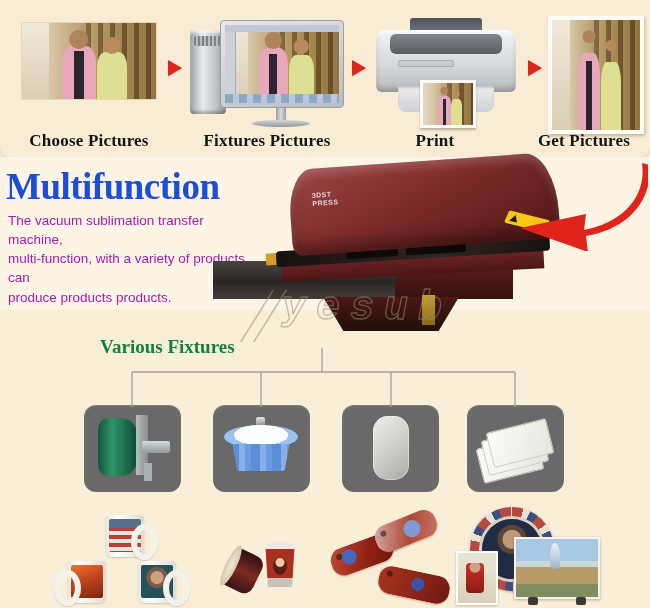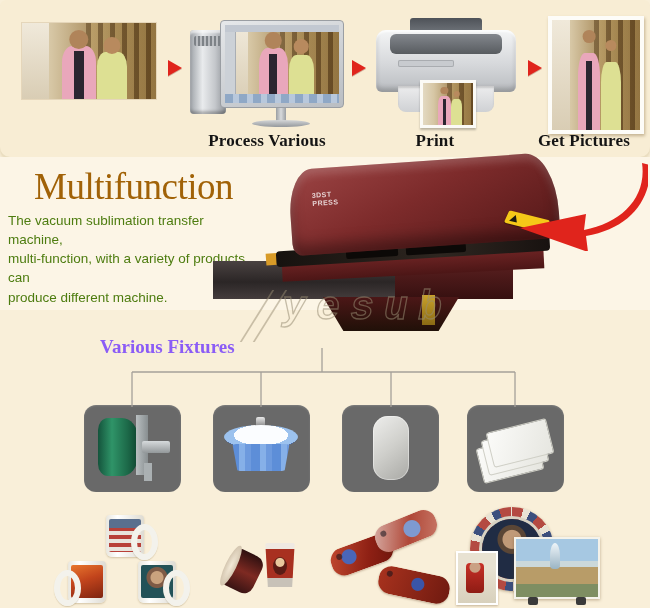--- a/index.html
+++ b/index.html
@@ -72,23 +72,23 @@
      background:#c8cbcf;box-shadow:inset 0 0 0 1px #a9acb0;}
   .pr-tray{position:absolute;left:22px;top:68px;width:96px;height:26px;border-radius:0 0 8px 8px;
      background:linear-gradient(180deg,#ededee,#cfd1d4);box-shadow:inset 0 2px 2px rgba(0,0,0,.15);}
   .pr-photo{left:44px;top:62px;width:50px;height:42px;border:3px solid #fbfaf6;
      box-shadow:0 2px 2px rgba(0,0,0,.25);}
 
   
   .sec-multi{position:absolute;left:0;top:157px;width:650px;height:153px;
              background:#fcf5e6;overflow:visible;}
   .mf-title{position:absolute;left:6px;top:8px;font-family:"Liberation Serif",serif;
-            font-weight:400;font-size:37px;color:#a16207;letter-spacing:-.5px;margin-left:28px;}
+            font-weight:700;font-size:37px;color:#1d4ed8;letter-spacing:-.5px;}
   .mf-desc{position:absolute;left:8px;top:54px;width:252px;font-size:13.5px;
-           line-height:1.42;color:#4d7c0f;}
+           line-height:1.42;color:#a21caf;}
 
   
   .machine{position:absolute;left:210px;top:0;width:355px;height:180px;z-index:1;}
   .mc-shadow{position:absolute;left:3px;top:104px;width:182px;height:38px;
      background:linear-gradient(180deg,#4a4241,#2b2626 55%,#443c3c);filter:blur(.5px);}
   .mc-basefront{position:absolute;left:185px;top:104px;width:118px;height:38px;
      background:linear-gradient(180deg,#5c2020,#361010);}
   .mc-foot{position:absolute;left:96px;top:140px;width:170px;height:34px;
      background:linear-gradient(180deg,#4c1717,#201008);
      clip-path:polygon(10% 0,90% 0,78% 100%,22% 100%);}
@@ -123,21 +123,21 @@
      text-shadow:0 1px 1px rgba(255,255,255,.25);}
   .wm-yesub{position:absolute;left:256px;top:286px;z-index:2;display:flex;align-items:flex-start;}
   .wm-yesub-text{font-family:Liberation Mono, monospace;font-style:italic;font-weight:700;
      font-size:40px;letter-spacing:10px;color:transparent;
      -webkit-text-stroke:1.3px rgba(152,140,114,.55);}
   .wm-slash{width:2px;height:52px;border-left:2px solid rgba(152,140,114,.5);
      transform:skewX(-32deg);margin-right:9px;margin-top:4px;}
 
   
   .fx-heading{position:absolute;left:100px;top:336px;z-index:3;
-     font-family:"Liberation Serif",serif;font-weight:700;font-size:19px;color:#8b5cf6;}
+     font-family:"Liberation Serif",serif;font-weight:700;font-size:19px;color:#15803d;}
   .fx-tree{position:absolute;left:0;top:345px;width:650px;height:65px;z-index:1;}
   .tile{position:absolute;top:405px;width:97px;height:87px;border-radius:12px;
      background:#696969;box-shadow:inset 0 1px 2px rgba(255,255,255,.15);}
   .t1{left:84px;} .t2{left:213px;} .t3{left:342px;} .t4{left:467px;}
 
   .fx-mug-wrap{position:absolute;left:14px;top:13px;width:40px;height:58px;
      background:linear-gradient(90deg,#14543c,#2f9468 35%,#1c6848 75%,#0f4530);
      border-radius:10px 16px 16px 10px/12px 20px 20px 12px;}
   .fx-clamp-plate{position:absolute;left:52px;top:10px;width:12px;height:60px;
      background:linear-gradient(90deg,#b9bfc1,#888e90);}
@@ -277,31 +277,32 @@
 
     <div class="step-arrow ar3"></div>
 
     <div class="photo-scene photo2">
       <div class="ps-light"></div>
       <div class="ps-stripes"></div>
       <div class="ps-p1"></div>
       <div class="ps-p2"></div>
     </div>
 
-    <div class="step-label lab2">Process Various</div>
+    <div class="step-label lab1">Choose Pictures</div>
+    <div class="step-label lab2">Fixtures Pictures</div>
     <div class="step-label lab4">Get Pictures</div>
     <div class="step-label lab3">Print</div>
   </div>
 
   <div class="sec-multi">
     <div class="mf-title">Multifunction</div>
     <div class="mf-desc">
       <div>The vacuum sublimation transfer machine,</div>
       <div>multi-function, with a variety of products can</div>
-      <div>produce different machine.</div>
+      <div>produce products products.</div>
     </div>
 
     <div class="machine">
       <div class="mc-shadow"></div>
       <div class="mc-basefront"></div>
       <div class="mc-foot"></div>
       <div class="mc-footyellow"></div>
       <div class="mc-mid"></div>
       <div class="mc-sideyellow"></div>
       <div class="mc-gap"></div>

